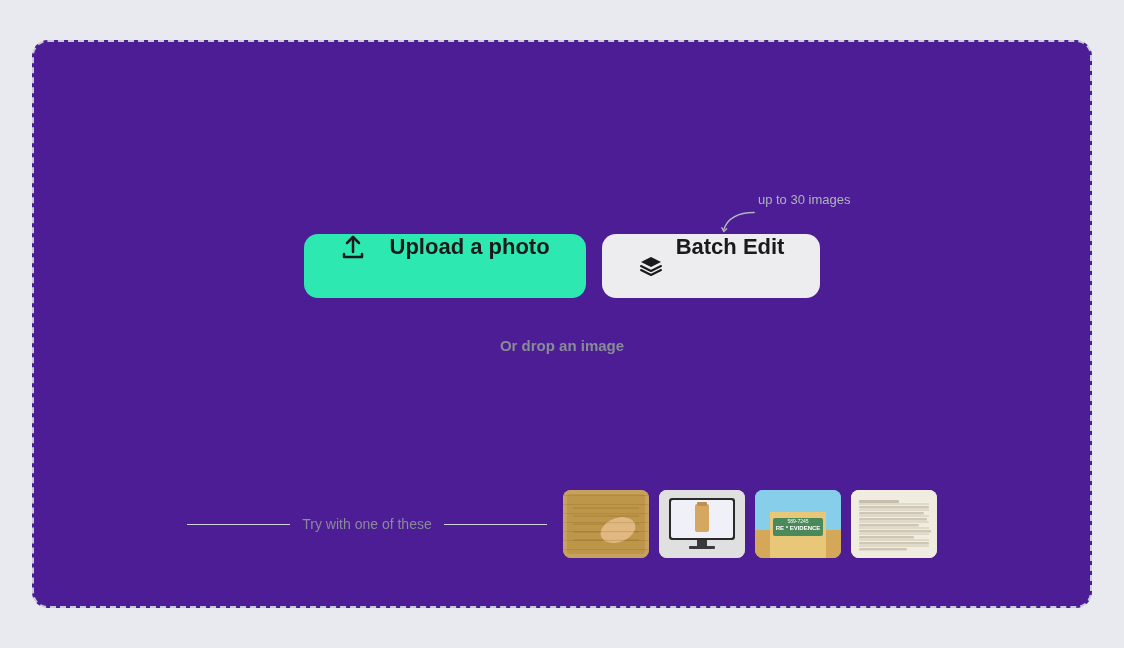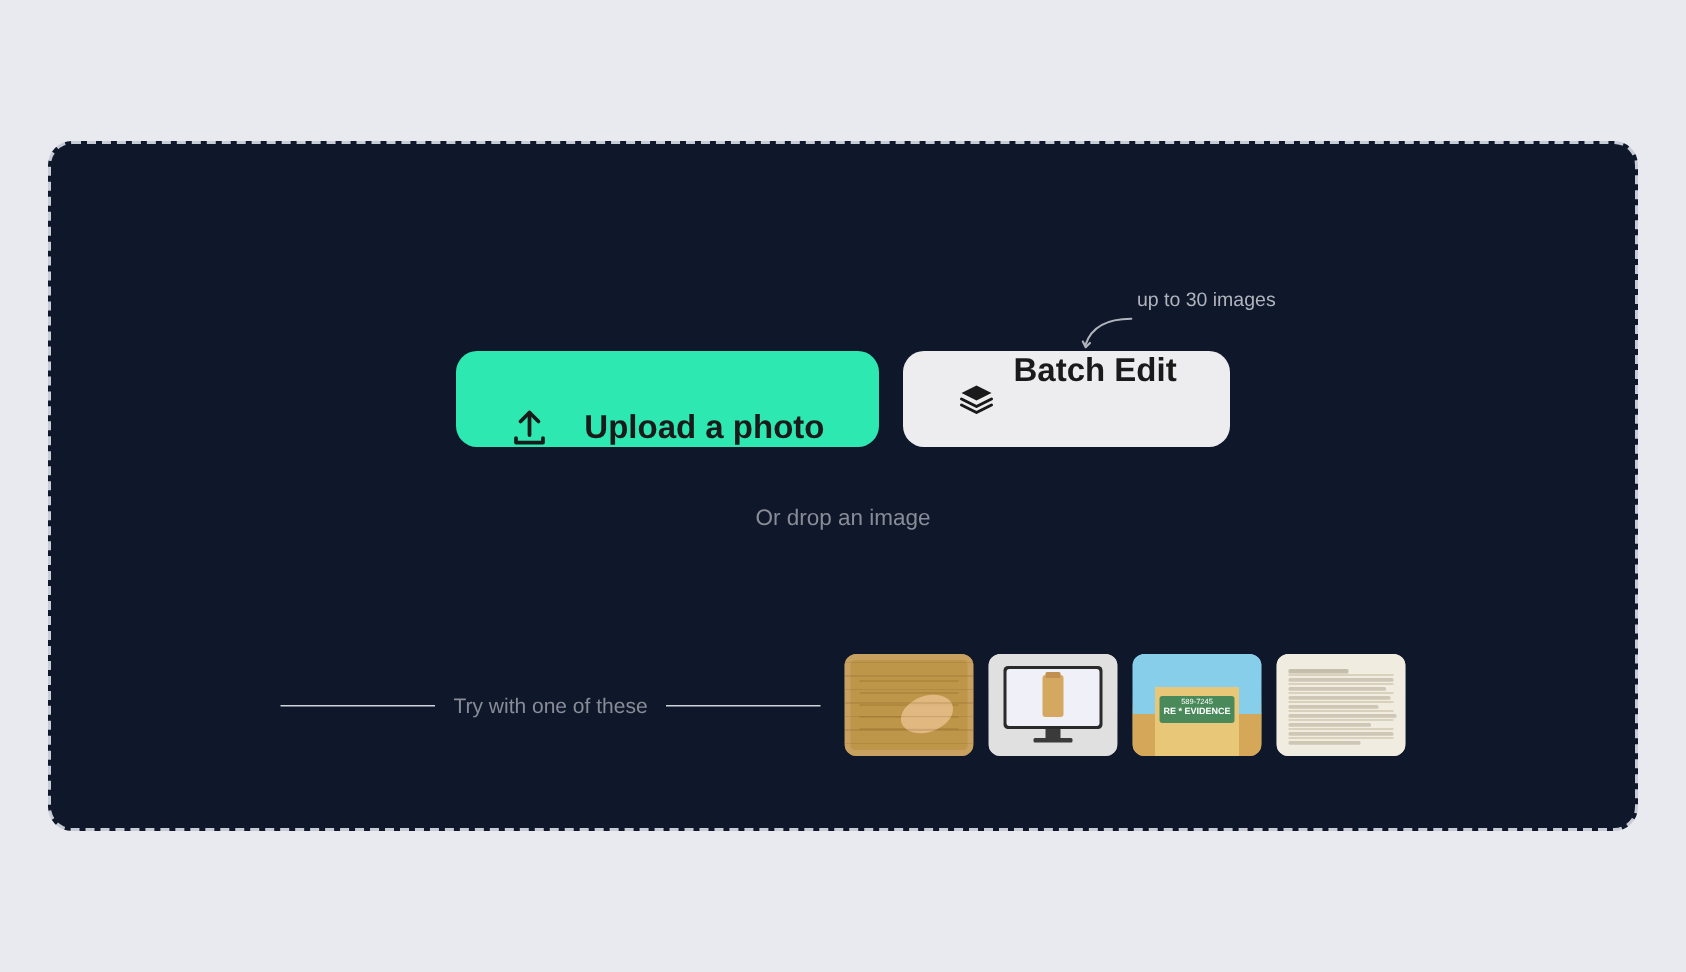--- a/index.html
+++ b/index.html
@@ -13,22 +13,22 @@
       height: 648px;
       background: #e8eaf0;
       display: flex;
       align-items: center;
       justify-content: center;
       font-family: -apple-system, BlinkMacSystemFont, 'Segoe UI', Helvetica, Arial, sans-serif;
     }
 
     .main-container {
       width: 1060px;
-      height: 460px;
-      background: #0f172a;
+      height: 568px;
+      background: #4c1d95;
       border-radius: 16px;
       border: 2.5px dashed #c8ccd6;
       display: flex;
       flex-direction: column;
       align-items: center;
       justify-content: center;
       position: relative;
     }
 
     .upload-section {
@@ -65,21 +65,21 @@
     }
 
     .upload-button {
       background: #2de8b0;
       border: none;
       border-radius: 14px;
       padding: 0 36px;
       height: 64px;
       cursor: pointer;
       display: flex;
-      align-items: flex-end;
+      align-items: flex-start;
       gap: 24px;
       font-size: 22px;
       font-weight: 700;
       color: #1a1a1a;
       white-space: nowrap;
     }
 
     .upload-icon {
       display: flex;
       align-items: center;
@@ -103,21 +103,21 @@
 
     .layers-icon {
       display: flex;
       align-items: center;
       justify-content: center;
     }
 
     .drop-hint {
       font-size: 15px;
       color: #888c96;
-      font-weight: 400;
+      font-weight: 700;
       margin-top: 23px;
     }
 
     .sample-section {
       position: absolute;
       bottom: 48px;
       left: 50%;
       transform: translateX(-50%);
       display: flex;
       align-items: center;

